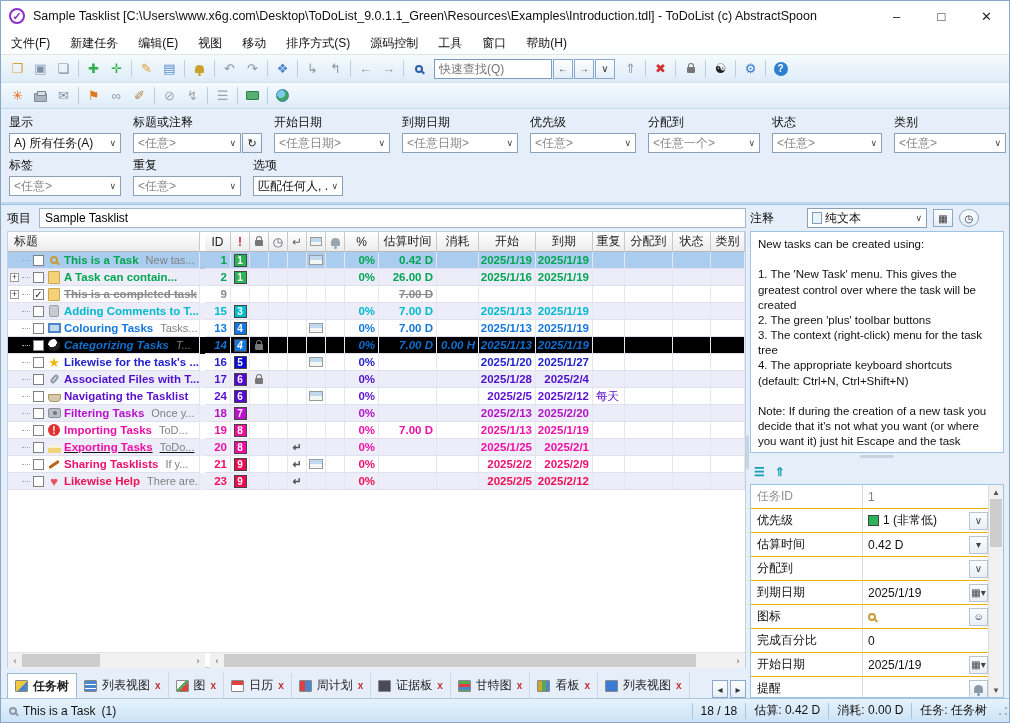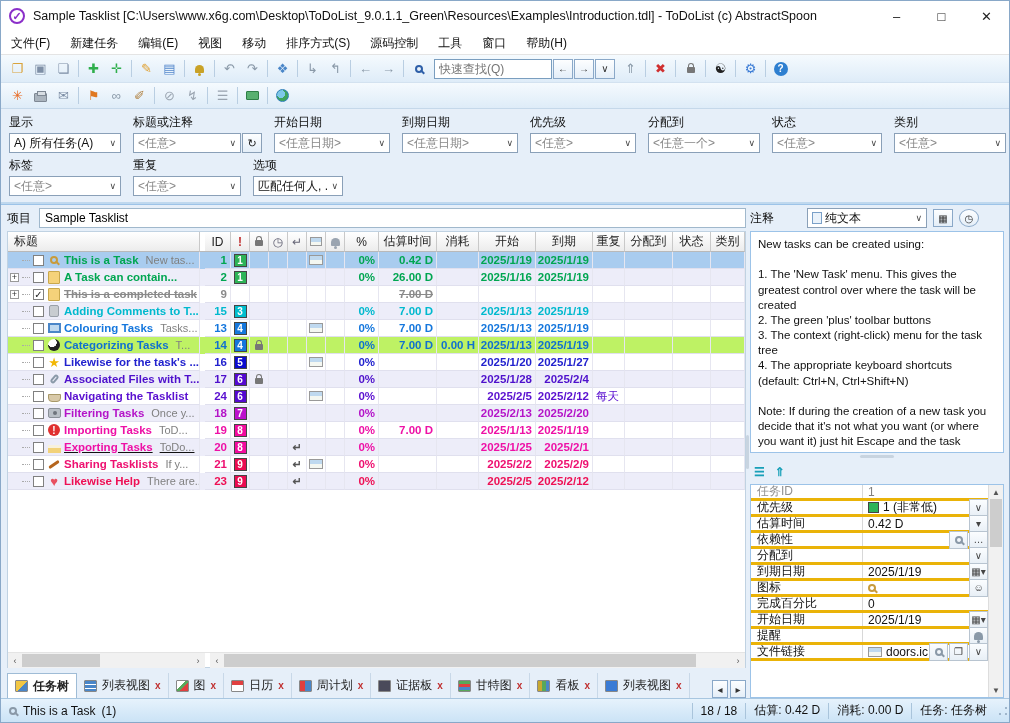--- a/index.html
+++ b/index.html
@@ -104,21 +104,21 @@
 .tabscroll .qbtn{width:16px;height:18px}
 
 .cmthead{height:26px;display:flex;align-items:center;gap:5px;flex:0 0 auto}
 .cmthead .clabel{width:52px}
 .cmtbody{height:222px;border:1px solid #9CC3E8;background:#FFF;padding:5px 7px;font-size:11.5px;line-height:1.32;overflow:hidden;white-space:pre-line;flex:0 0 auto}
 .hsplit{height:7px;display:flex;align-items:center;justify-content:center;flex:0 0 auto}
 .hsplit .grip{width:34px;height:3px;background:#C8D4E0;border-radius:2px}
 .attrtb{height:24px;display:flex;align-items:center;gap:10px;padding:0 4px;flex:0 0 auto;color:#18A0B8;font-weight:bold}
 .attrgrid{flex:1;border:1px solid #9CC3E8;background:#FFF;display:flex;min-height:0;overflow:hidden}
 .attrrows{flex:1;display:flex;flex-direction:column}
-.arow{height:16px;display:flex;border-bottom:3px solid #eab308;font-size:12px;flex:0 0 auto}
+.arow{height:24px;display:flex;border-bottom:1px solid #eab308;font-size:12px;flex:0 0 auto}
 .alabel{width:112px;border-right:1px solid #D8D8D8;display:flex;align-items:center;padding-left:6px}
 .avalue{flex:1;display:flex;align-items:center;padding-left:5px;gap:4px;overflow:hidden;white-space:nowrap}
 .awidget{display:flex;align-items:center}
 .wbtn{width:19px;height:18px;border:1px solid #B8C4D0;background:linear-gradient(#FBFDFF,#E8EFF6);display:flex;align-items:center;justify-content:center;font-size:10px;color:#444;margin-left:1px}
 .swatch{width:11px;height:11px;border:1px solid #444;flex:0 0 auto}
 .vscroll{width:15px;background:#F1F1F1;display:flex;flex-direction:column;align-items:center;border-left:1px solid #DDD}
 .vscroll .ar{height:14px;display:flex;align-items:center;color:#555;font-size:8px}
 .vscroll .track{flex:1;width:100%;position:relative}
 .vscroll .tb{position:absolute;left:1px;right:1px;top:0;height:48px;background:#CDCDCD}
 
@@ -475,21 +475,21 @@
               <div class="tcell num" style="width: 34px; color: rgb(21, 119, 221);">0%</div>
               <div class="tcell num" style="width: 58px; color: rgb(21, 119, 221);">7.00 D</div>
               <div class="tcell num" style="width: 42px; color: rgb(21, 119, 221);"></div>
               <div class="tcell num" style="width: 57px; color: rgb(21, 119, 221);">2025/1/13</div>
               <div class="tcell num" style="width: 57px; color: rgb(21, 119, 221);">2025/1/19</div>
               <div class="tcell" style="width: 32px; color: rgb(21, 119, 221); padding-left: 3px;"></div>
               <div class="tcell" style="width: 48px;"></div>
               <div class="tcell" style="width: 38px;"></div>
               <div class="tcell" style="width: 34px;"></div>
             </div>
-            <div class="trow" style="background: #bef264;">
+            <div class="trow" style="background: #000000; font-style: italic;">
               <div class="tcell titlecell" style="width: 192px;">
                 <span class="spacer9"></span>
                 <span class="dots"></span>
                 <span class="cbx"></span>
                 <span class="ti">
                   <span class="ti-ball"></span>
                 </span>
                 <span class="ttl" style="color: rgb(16, 112, 208);">Categorizing Tasks</span>
                 <span class="sub">T...</span>
               </div>
@@ -886,32 +886,20 @@
             <div class="arow">
               <div class="alabel">估算时间</div>
               <div class="avalue">
                 <span>0.42 D</span>
               </div>
               <div class="awidget">
                 <span class="wbtn">▾</span>
               </div>
             </div>
             <div class="arow">
-              <div class="alabel">依赖性</div>
-              <div class="avalue">
-                <span></span>
-              </div>
-              <div class="awidget">
-                <span class="wbtn">
-                  <span class="i-mag" style="color: rgb(138, 153, 168);"></span>
-                </span>
-                <span class="wbtn">…</span>
-              </div>
-            </div>
-            <div class="arow">
               <div class="alabel">分配到</div>
               <div class="avalue">
                 <span></span>
               </div>
               <div class="awidget">
                 <span class="wbtn">∨</span>
               </div>
             </div>
             <div class="arow">
               <div class="alabel">到期日期</div>

